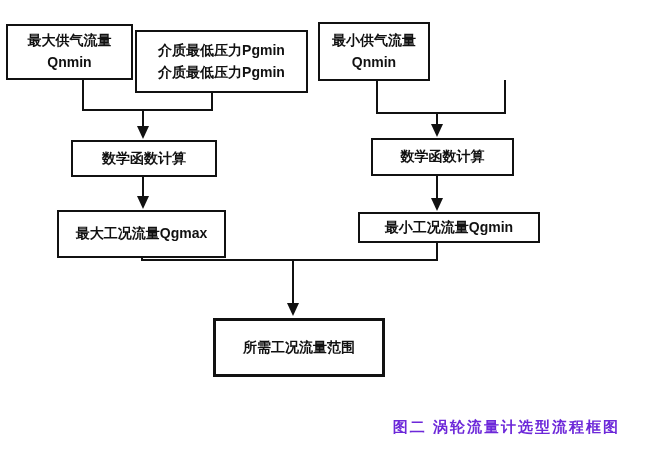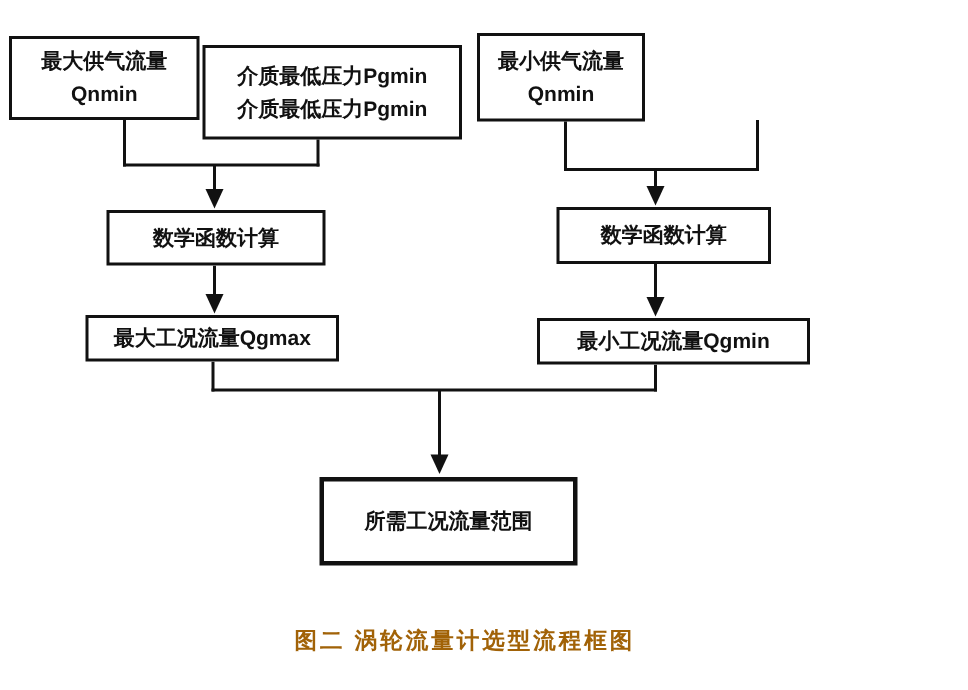--- a/index.html
+++ b/index.html
@@ -33,33 +33,33 @@
     font-size: 14px;
     line-height: 1.55;
   }
   .box span { display: block; white-space: nowrap; }
   .b-qnmax      { left: 6px;   top: 24px;  width: 127px; height: 56px; }
   .b-pgmin-tmax { left: 135px; top: 30px;  width: 173px; height: 63px; }
   .b-qnmin      { left: 318px; top: 22px;  width: 112px; height: 59px; align-items: center; }
   .b-pgmax-tmin { left: 440px; top: 20px;  width: 198px; height: 61px; }
   .b-math-left  { left: 71px;  top: 140px; width: 146px; height: 37px; }
   .b-math-right { left: 371px; top: 138px; width: 143px; height: 38px; }
-  .b-qgmax      { left: 57px;  top: 210px; width: 169px; height: 31px; justify-content: center; }
+  .b-qgmax      { left: 57px;  top: 210px; width: 169px; height: 48px; justify-content: center; }
   .b-qgmin      { left: 358px; top: 212px; width: 182px; height: 31px; }
   .b-range      { left: 213px; top: 318px; width: 172px; height: 59px; border-width: 3px; gap: 35px; }
   .caption {
     position: absolute;
     left: 0;
     top: 418px;
     width: 620px;
-    text-align: center;
+    text-align: right;
     font-weight: bold;
     font-size: 15px;
     letter-spacing: 2px;
-    color: #a16207;
+    color: #6d28d9;
   }
 </style>
 </head>
 <body>
 
 <div class="canvas">
 
   <svg class="connector-layer" viewBox="0 0 645 460" aria-hidden="true">
 
     <g>

